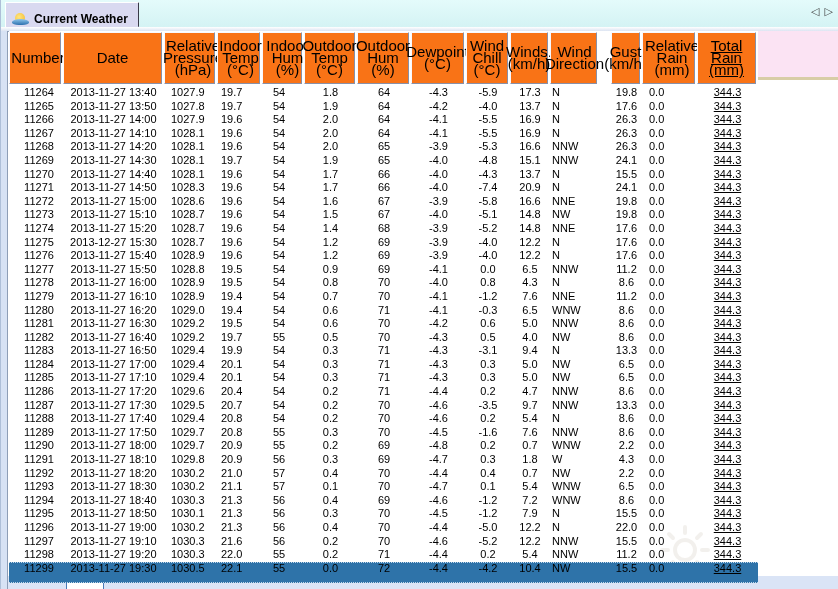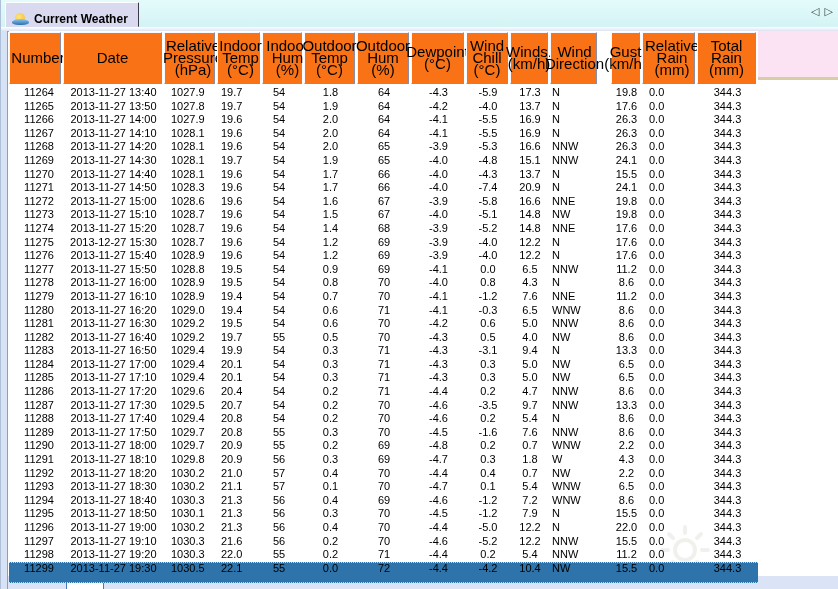--- a/index.html
+++ b/index.html
@@ -57,21 +57,21 @@
         position:relative;z-index:1;}
   .tcell{font-size:11px;line-height:13.6px;color:#000;white-space:nowrap;overflow:hidden;}
   .trow.selected{background:#2e73a9;border-top:1px dotted #c2d8ea;border-bottom:1px dotted #c2d8ea;
                  height:21px;box-sizing:border-box;}
   .trow.selected .tcell{line-height:11.6px;}
   
   .col0{padding-left:6px;text-align:center;}  .col1{text-align:center;} .col2{padding-left:7px;}
   .col3{padding-left:4px;}  .col4{padding-left:11px;} .col5{text-align:center;}
   .col6{text-align:center;} .col7{text-align:center;} .col8{text-align:center;}
   .col9{text-align:center;} .col10{padding-left:2px;} .col11{text-align:center;margin-left:12px;}
-  .col12{padding-left:7px;} .col13{text-align:center;}
+  .col12{padding-left:7px;} .col13{text-align:center;text-decoration:underline;}
 
   
   .watermark{position:absolute;left:658px;top:524px;z-index:0;opacity:0.55;}
 </style>
 </head>
 <body>
 
 <div class="window">
 
   <div class="tabbar">

